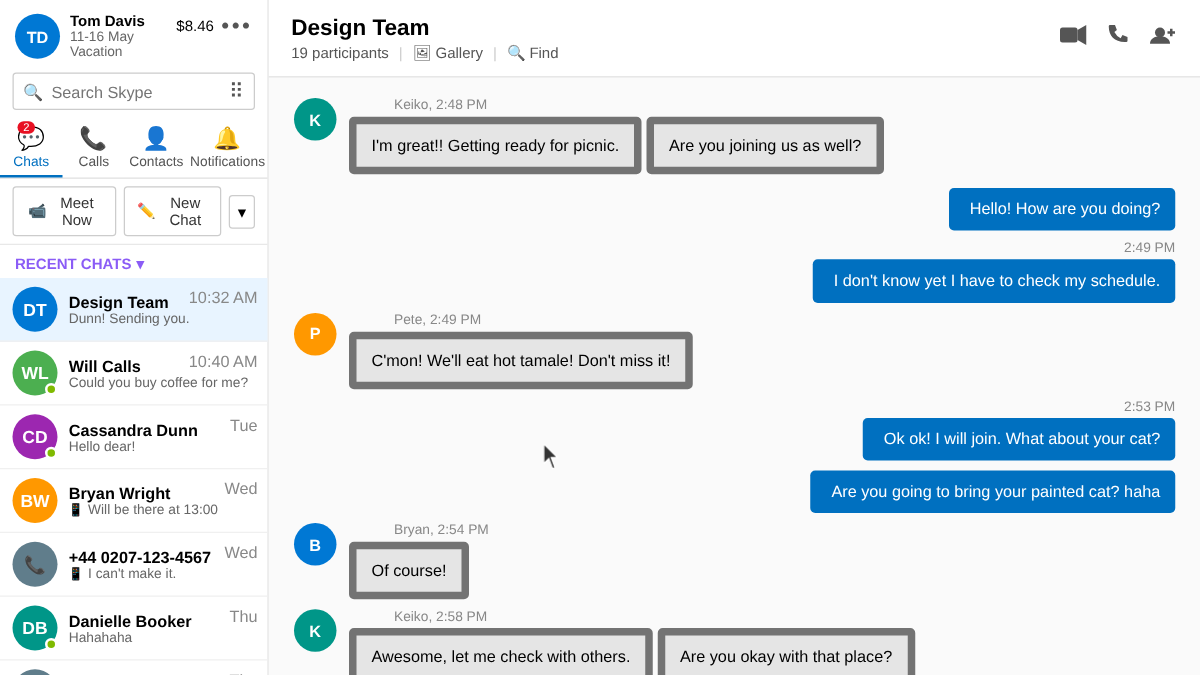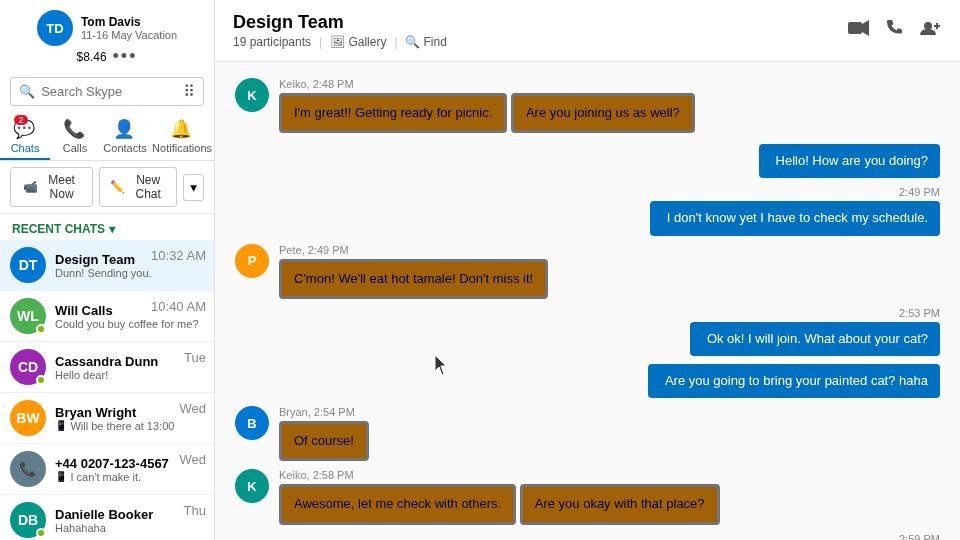--- a/index.html
+++ b/index.html
@@ -1,21 +1,21 @@
 <!DOCTYPE html>
 <html><head>
   <meta charset="utf-8">
   <style>
     * { box-sizing: border-box; margin: 0; padding: 0; }
     body { font-family: 'Segoe UI', Arial, sans-serif; font-size: 13px; background: #fff; width: 960px; height: 540px; overflow: hidden; display: flex; }
 
     
     .sidebar { width: 215px; min-width: 215px; height: 540px; background: #fff; border-right: 1px solid #e0e0e0; display: flex; flex-direction: column; }
 
-    .sidebar-header { padding: 10px 12px 6px; display: flex; align-items: center; justify-content: space-between; flex-direction: column; }
+    .sidebar-header { padding: 10px 12px 6px; display: flex; align-items: flex-start; justify-content: space-between; }
     .user-info { display: flex; flex-direction: column; }
     .user-name { font-weight: 600; font-size: 12px; color: #000; }
     .user-status { font-size: 11px; color: #666; }
     .user-balance { font-size: 12px; color: #000; }
     .dots-btn { background: none; border: none; cursor: pointer; font-size: 18px; color: #555; letter-spacing: 2px; }
 
     .search-bar { margin: 4px 10px 6px; display: flex; align-items: center; border: 1px solid #ccc; border-radius: 3px; padding: 4px 8px; }
     .search-bar input { border: none; outline: none; font-size: 13px; width: 100%; background: transparent; }
     .search-icon-sm { color: #888; margin-right: 6px; font-size: 13px; }
     .apps-icon { color: #555; font-size: 16px; cursor: pointer; margin-left: 6px; }
@@ -24,21 +24,21 @@
     .nav-tab { flex: 1; display: flex; flex-direction: column; align-items: center; padding: 6px 2px 4px; cursor: pointer; font-size: 11px; color: #555; border-bottom: 2px solid transparent; position: relative; }
     .nav-tab.active { color: #0070c0; border-bottom: 2px solid #0070c0; }
     .nav-tab-icon { font-size: 18px; margin-bottom: 2px; }
     .badge { position: absolute; top: 3px; right: 22px; background: #e81123; color: #fff; border-radius: 10px; font-size: 9px; padding: 0 4px; min-width: 14px; text-align: center; }
 
     .action-btns { display: flex; align-items: center; padding: 6px 10px; gap: 6px; border-bottom: 1px solid #e8e8e8; }
     .meet-now-btn { display: flex; align-items: center; gap: 5px; border: 1px solid #ccc; background: #fff; border-radius: 3px; padding: 5px 12px; font-size: 12px; cursor: pointer; color: #333; }
     .new-chat-btn { display: flex; align-items: center; gap: 5px; border: 1px solid #ccc; background: #fff; border-radius: 3px; padding: 5px 10px; font-size: 12px; cursor: pointer; color: #333; }
     .chevron-btn { border: 1px solid #ccc; background: #fff; border-radius: 3px; padding: 5px 6px; cursor: pointer; }
 
-    .recent-header { padding: 8px 12px 4px; font-size: 12px; font-weight: 600; color: #15803d; display: flex; align-items: center; gap: 4px; }
+    .recent-header { padding: 8px 12px 4px; font-size: 12px; font-weight: 600; color: #8b5cf6; display: flex; align-items: center; gap: 4px; }
 
     .chat-list { flex: 1; overflow-y: auto; }
     .chat-item { display: flex; align-items: center; padding: 7px 10px; cursor: pointer; border-bottom: 1px solid #f0f0f0; position: relative; }
     .chat-item.active { background: #e8f4ff; }
     .chat-avatar { width: 36px; height: 36px; border-radius: 50%; margin-right: 9px; flex-shrink: 0; display: flex; align-items: center; justify-content: center; font-size: 14px; font-weight: 600; color: #fff; position: relative; text-align: right; }
     .avatar-status { position: absolute; bottom: 0; right: 0; width: 10px; height: 10px; border-radius: 50%; border: 2px solid #fff; }
     .status-green { background: #7fba00; }
     .chat-content { flex: 1; overflow: hidden; }
     .chat-name { font-size: 13px; font-weight: 600; color: #000; white-space: nowrap; overflow: hidden; text-overflow: ellipsis; }
     .chat-preview { font-size: 11px; color: #666; white-space: nowrap; overflow: hidden; text-overflow: ellipsis; display: flex; align-items: center; gap: 3px; }
@@ -56,22 +56,22 @@
     .header-actions { display: flex; align-items: center; gap: 16px; }
     .header-btn { background: none; border: none; cursor: pointer; color: #555; font-size: 18px; }
 
     .messages-area { flex: 1; overflow-y: auto; padding: 16px 20px; display: flex; flex-direction: column; gap: 4px; background: #fafafa; }
     .msg-row { display: flex; align-items: flex-start; gap: 10px; }
     .msg-row.outgoing { justify-content: flex-end; }
 
     .msg-avatar { width: 34px; height: 34px; border-radius: 50%; flex-shrink: 0; display: flex; align-items: center; justify-content: center; font-size: 13px; font-weight: 600; color: #fff; }
 
     .msg-content { max-width: 480px; }
-    .msg-sender-time { font-size: 11px; color: #888; margin-bottom: 3px; }
-    .msg-bubble { background: #a16207; border: 3px solid #737373; border-radius: 4px; padding: 8px 12px; font-size: 13px; color: #000; line-height: 1.4; margin-bottom: 4px; display: inline-block; }
+    .msg-sender-time { font-size: 11px; color: #888; margin-bottom: 3px; margin-left: 36px; }
+    .msg-bubble { background: #e5e5e5; border: 6px solid #737373; border-radius: 4px; padding: 8px 12px; font-size: 13px; color: #000; line-height: 1.4; margin-bottom: 4px; display: inline-block; }
     .msg-bubble.outgoing { background: #0070c0; color: #fff; border: none; border-radius: 4px; padding-left: 17px; }
     .outgoing-time { font-size: 11px; color: #888; text-align: right; margin-bottom: 3px; margin-left: 44px; }
 
     .outgoing-col { display: flex; flex-direction: column; align-items: flex-end; max-width: 480px; }
 
     
     .av-blue { background: #0078d4; }
     .av-green { background: #4caf50; }
     .av-orange { background: #ff9800; }
     .av-purple { background: #9c27b0; }

